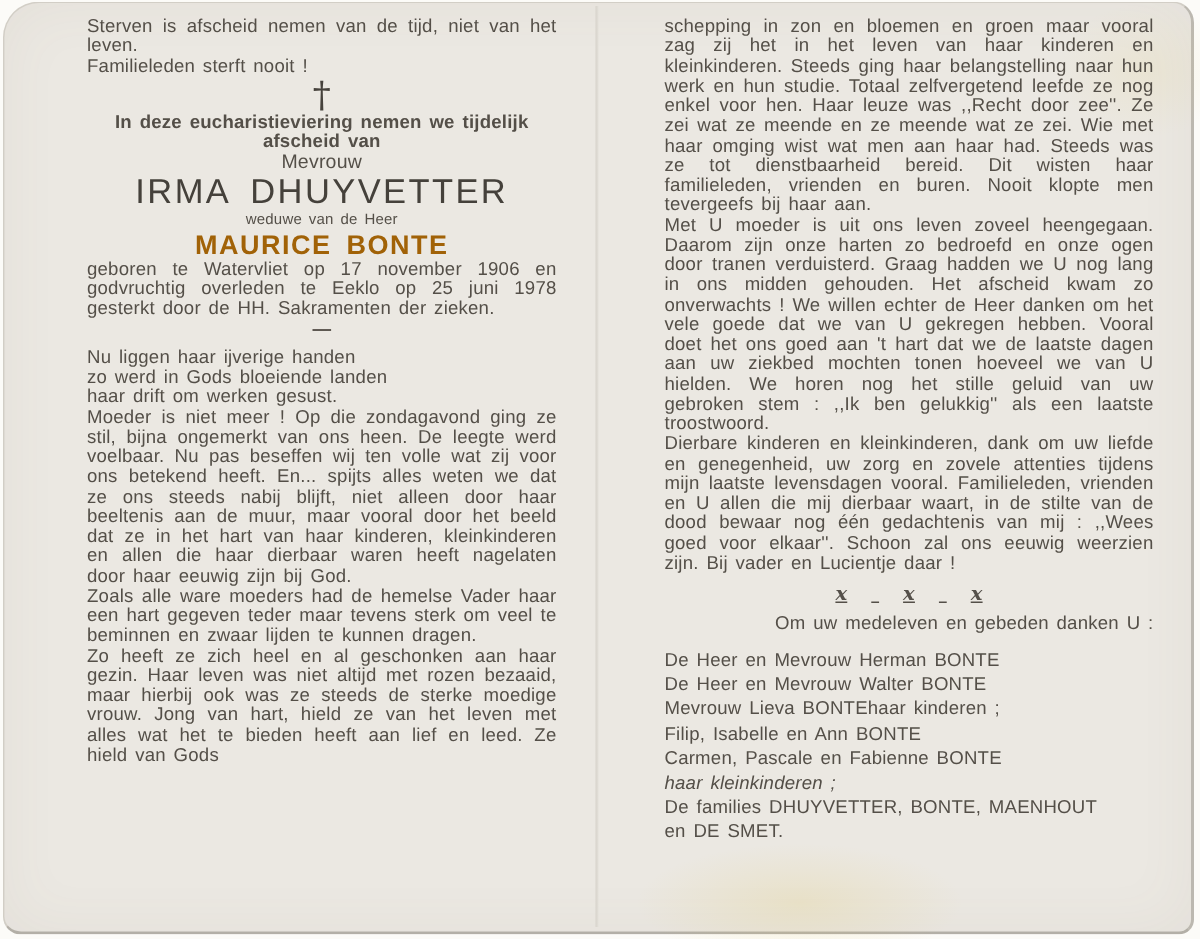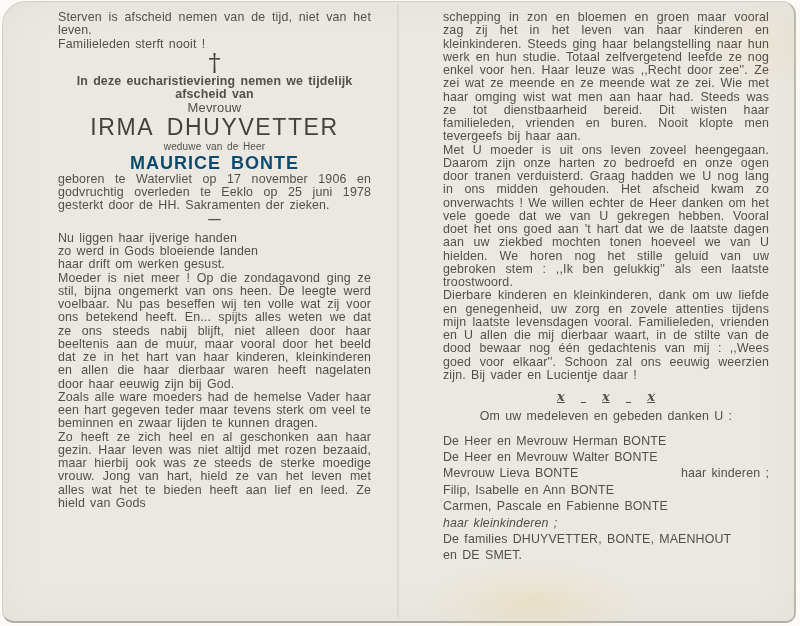--- a/index.html
+++ b/index.html
@@ -51,39 +51,39 @@
   .invitation{margin-top:2px;font-weight:bold;}
   .honorific{margin-top:9px;font-size:13px;}
   .deceased-name{
     margin-top:4px;
     font-size:23px;line-height:25px;font-weight:normal;
     letter-spacing:1.6px;color:#45413b;word-spacing:6px;
   }
   .widow{margin-top:6px;font-size:10px;}
   .husband-name{
     margin-top:2px;font-size:18px;line-height:20px;font-weight:bold;
-    letter-spacing:1px;color:#0c4a6e;word-spacing:4px;
+    letter-spacing:1px;color:#a16207;word-spacing:4px;
   }
   .vitals{margin-top:12px;}
   .divider{margin-top:3px;font-weight:bold;letter-spacing:0;}
   .poem{margin-top:6px;text-align:left;}
   .para{margin-top:5px;}
   .para-first{margin-top:6px;}
   .orn-row{
     margin-top:8px;margin-bottom:6px;
     text-align:center;
     text-decoration:underline;
   }
   .orn{
     font-family:"DejaVu Serif", serif;font-style:italic;font-weight:bold;
     font-size:13px;color:#55504a;margin:0 16px;
   }
-  .ack{margin-top:12px;text-align:center;}
+  .ack{margin-top:12px;text-align:right;}
   .family{margin-top:9px;text-align:left;line-height:16.4px;}
-  .fam-row{display:flex;justify-content:space-between;}
+  .fam-row{display:flex;justify-content:flex-start;}
   .fam-gap{margin-top:4px;}
   .fam-label{text-align:left;font-style:italic;}
 </style>
 </head>
 <body>
 
 <div class="card">
   <div class="stain1"></div>
   <div class="stain2"></div>
   <div class="fold"></div>

